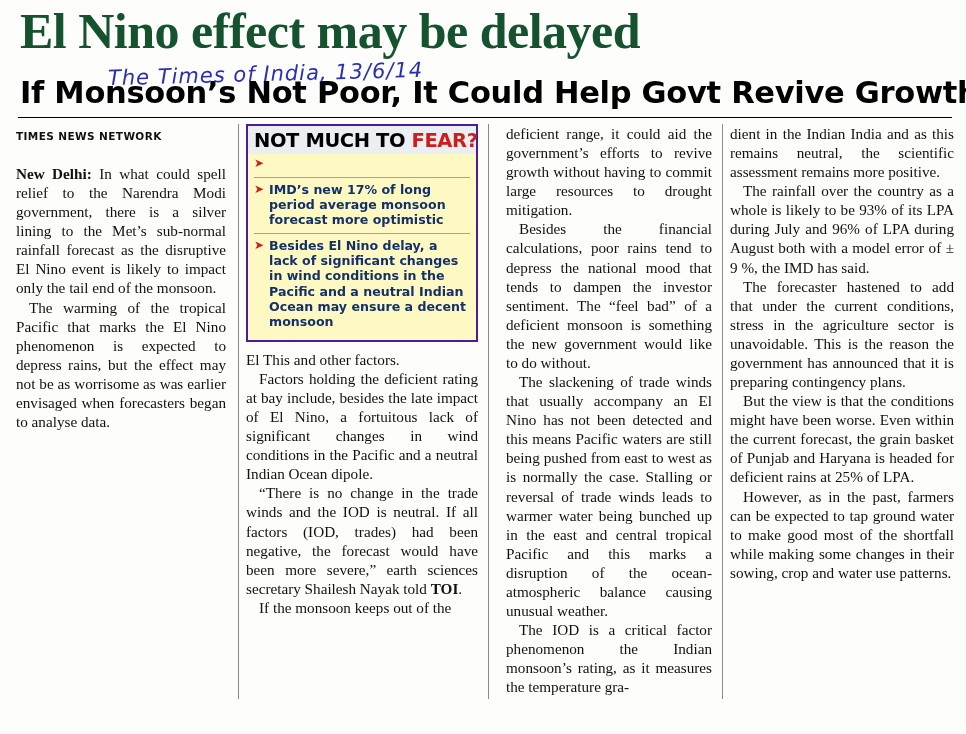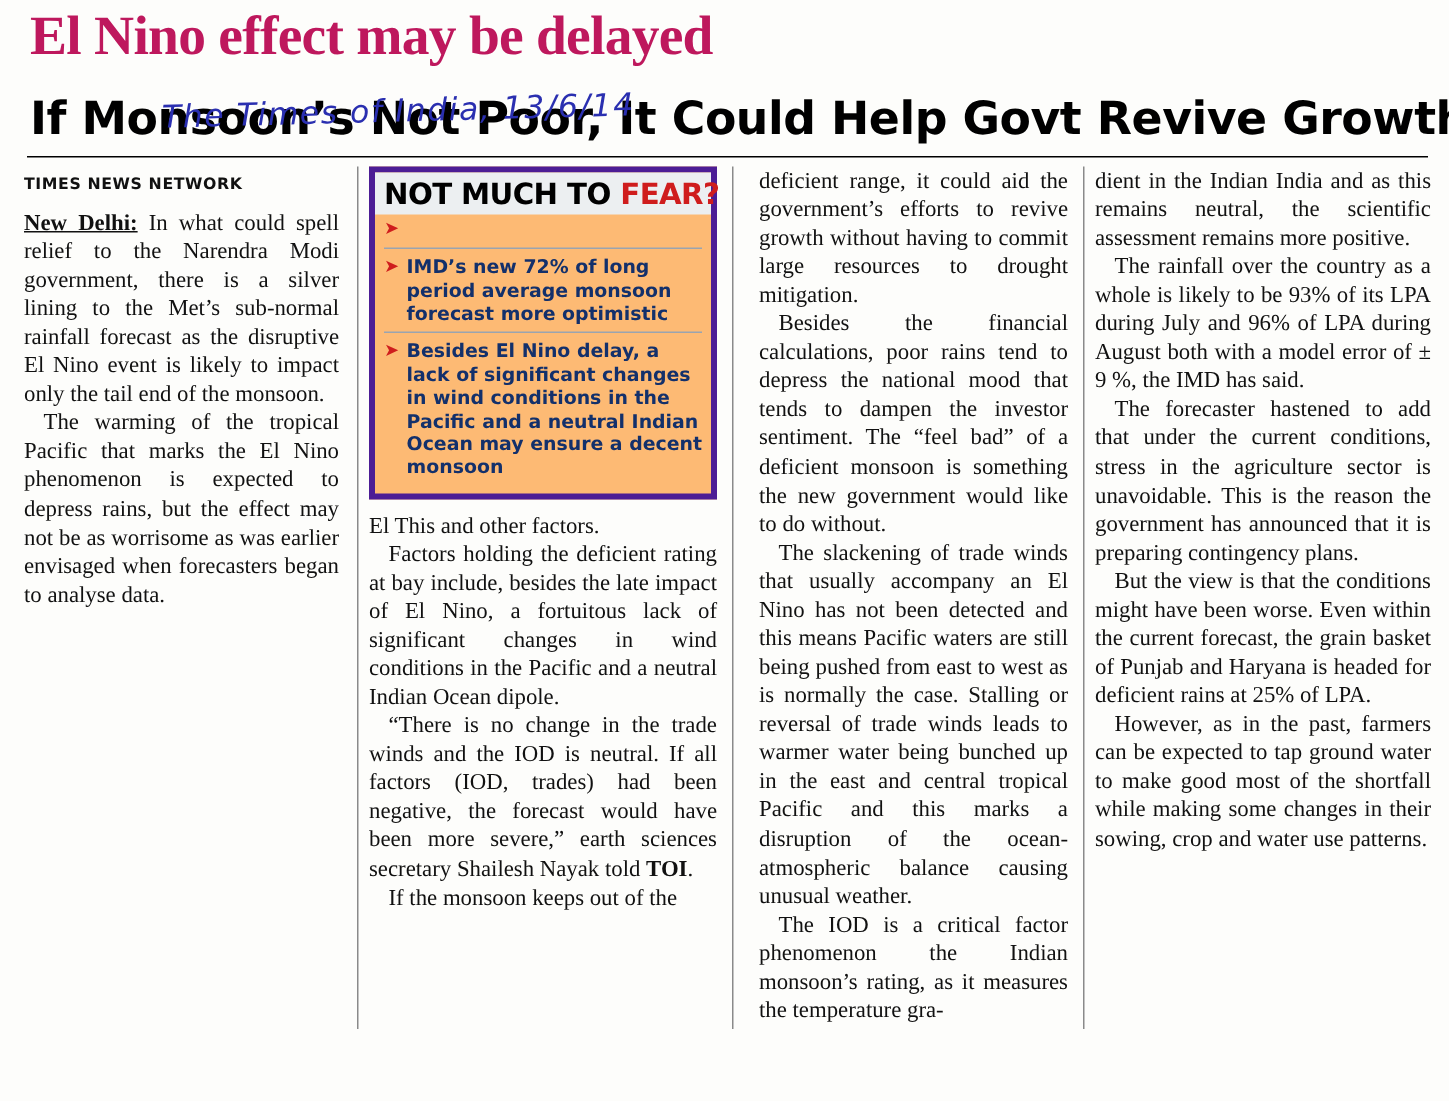--- a/index.html
+++ b/index.html
@@ -20,24 +20,24 @@
     height: 734px;
     background: #fdfdfb;
     box-sizing: border-box;
     padding: 4px 12px 0 16px;
   }
 
   
   .headline {
     font-family: "Liberation Serif", serif;
     font-weight: bold;
-    font-size: 37px;
+    font-size: 50px;
     line-height: 1.02;
     letter-spacing: -0.5px;
-    color: #be185d;
+    color: #14532d;
     margin: 2px 0 0 4px;
     white-space: nowrap;
   }
   .handwriting {
     position: absolute;
     top: 62px;
     left: 108px;
     font-family: "DejaVu Sans", sans-serif;
     font-style: italic;
     font-size: 21px;
@@ -88,42 +88,42 @@
   .v1 { left: 222px; }
   .v2 { left: 472px; }
   .v3 { left: 706px; }
 
   .credit {
     font-family: "DejaVu Sans", sans-serif;
     font-weight: bold;
     font-size: 10.5px;
     letter-spacing: 0.4px;
     color: #111;
-    margin: 6px 0 10px 0;
+    margin: 6px 0 22px 0;
   }
 
   p.body {
     font-family: "Liberation Serif", serif;
     font-size: 15.2px;
     line-height: 1.255;
     text-align: justify;
     text-justify: inter-word;
     margin: 0;
     color: #111;
     hyphens: auto;
   }
   p.body + p.body { text-indent: 13px; }
   p.body.first { text-indent: 0; }
-  .dateline { font-weight: bold; text-decoration: underline; }
+  .dateline { font-weight: bold; }
   .bodybold { font-weight: bold; }
 
   
   .factbox {
-    border: 4px solid #4c1d95;
-    background: #fdba74;
+    border: 2px solid #4c1d95;
+    background: #fef9c3;
     padding: 0;
     margin: 0 0 8px 0;
     width: 232px;
     box-sizing: border-box;
   }
   .factbox-title {
     font-family: "DejaVu Sans", sans-serif;
     font-weight: bold;
     font-size: 19.5px;
     letter-spacing: -0.4px;
@@ -181,21 +181,21 @@
 
     <div class="col col2">
       <div class="factbox">
         <div class="factbox-title"><span>NOT MUCH TO </span><span class="red">FEAR?</span></div>
         <div class="bullets">
           <div class="bullet">
             <span class="arrow">➤</span>
           </div>
           <div class="bullet">
             <span class="arrow">➤</span>
-            <span class="bullet-text">IMD’s new 72% of long period average monsoon forecast more optimistic</span>
+            <span class="bullet-text">IMD’s new 17% of long period average monsoon forecast more optimistic</span>
           </div>
           <div class="bullet">
             <span class="arrow">➤</span>
             <span class="bullet-text">Besides El Nino delay, a lack of significant changes in wind conditions in the Pacific and a neutral Indian Ocean may ensure a decent monsoon</span>
           </div>
         </div>
       </div>
       <p class="body first">El This and other factors.</p>
       <p class="body">Factors holding the deficient rating at bay include, besides the late impact of El Nino, a fortuitous lack of significant changes in wind conditions in the Pacific and a neutral Indian Ocean dipole.</p>
       <p class="body">“There is no change in the trade winds and the IOD is neutral. If all factors (IOD, trades) had been negative, the forecast would have been more severe,” earth sciences secretary Shailesh Nayak told <span class="bodybold">TOI</span>.</p>

